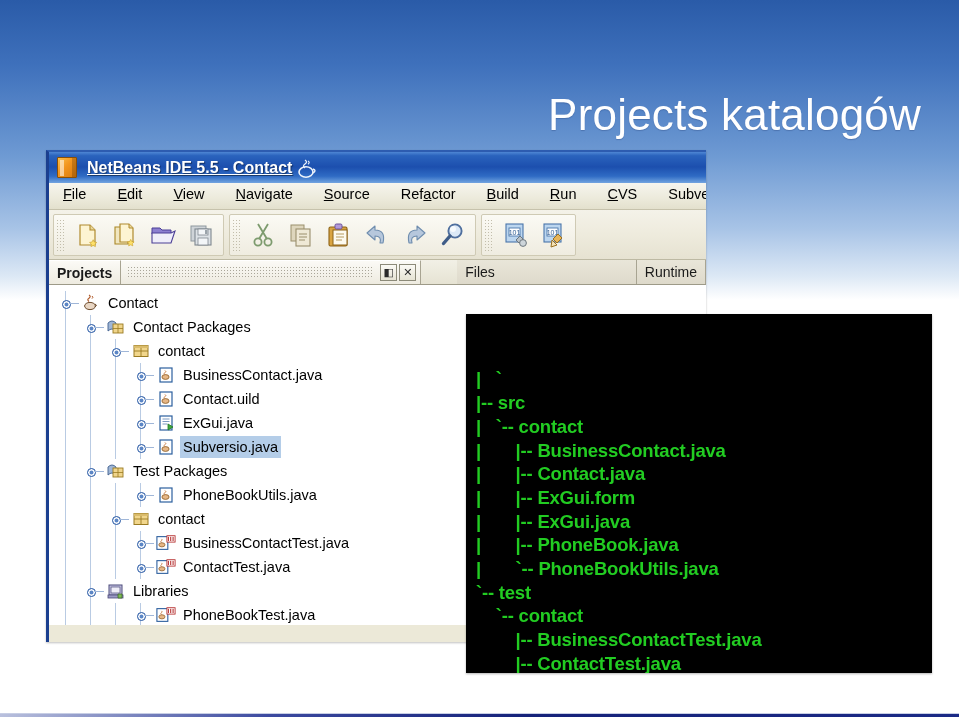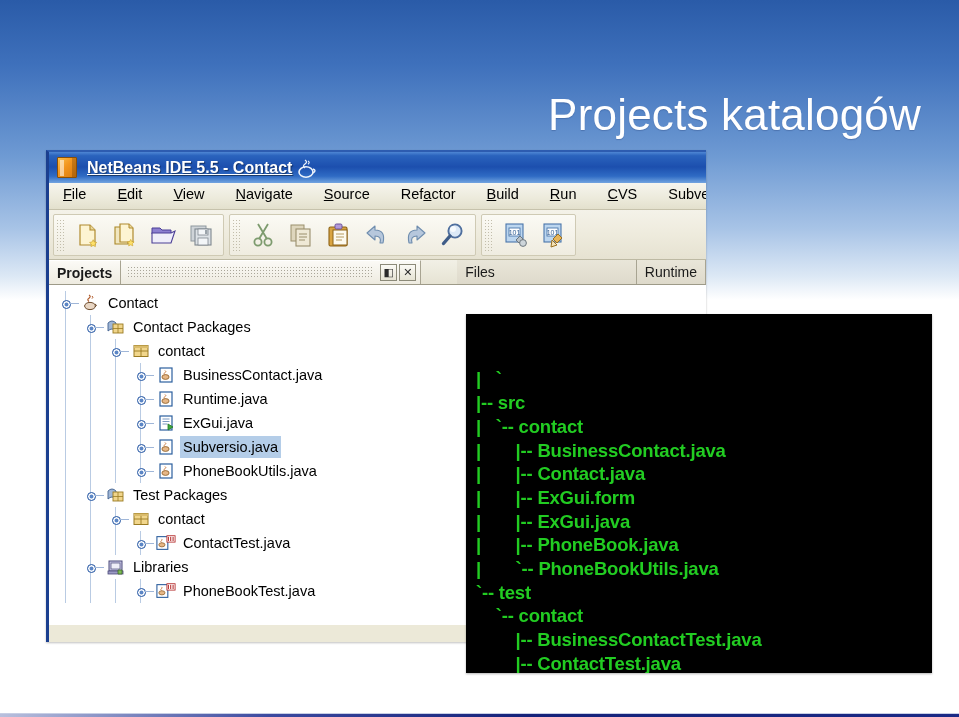--- a/index.html
+++ b/index.html
@@ -481,21 +481,21 @@
           <div class="vline" style="left: 91px;"></div>
           <div class="tree-indent" style="width: 87px;"></div>
           <div class="handle"></div>
           <span class="node-icon">
             <svg width="18" height="18" viewBox="0 0 18 18">
               <rect x="3" y="2" width="12" height="14" fill="#ffffff" stroke="#2c5f9e" stroke-width="1.2"></rect>
               <ellipse cx="8.5" cy="11" rx="3.6" ry="2.4" fill="#e6b787" stroke="#8a5a22" stroke-width=".8"></ellipse>
               <path d="M8 4.5 q1.6 1 0 2 q-1.6 1 0 2" fill="none" stroke="#c06a28" stroke-width=".9"></path>
             </svg>
           </span>
-          <span class="node-label">Runtime.java</span>
+          <span class="node-label">Contact.uild</span>
         </div>
         <div class="tree-row">
           <div class="vline" style="left: 16px;"></div>
           <div class="vline" style="left: 41px;"></div>
           <div class="vline" style="left: 66px;"></div>
           <div class="vline" style="left: 91px;"></div>
           <div class="tree-indent" style="width: 87px;"></div>
           <div class="handle"></div>
           <span class="node-icon">
             <svg width="18" height="18" viewBox="0 0 18 18">
@@ -518,61 +518,79 @@
               <rect x="3" y="2" width="12" height="14" fill="#ffffff" stroke="#2c5f9e" stroke-width="1.2"></rect>
               <ellipse cx="8.5" cy="11" rx="3.6" ry="2.4" fill="#e6b787" stroke="#8a5a22" stroke-width=".8"></ellipse>
               <path d="M8 4.5 q1.6 1 0 2 q-1.6 1 0 2" fill="none" stroke="#c06a28" stroke-width=".9"></path>
             </svg>
           </span>
           <span class="node-label selected">Subversio.java</span>
         </div>
         <div class="tree-row">
           <div class="vline" style="left: 16px;"></div>
           <div class="vline" style="left: 41px;"></div>
+          <div class="tree-indent" style="width: 37px;"></div>
+          <div class="handle"></div>
+          <span class="node-icon">
+            <svg width="18" height="18" viewBox="0 0 18 18">
+              <path d="M1 5 q4-4 8 0 v8 q-4-4-8 0z" fill="#9fb6d6" stroke="#41618f" stroke-width=".9"></path>
+              <rect x="6" y="6" width="10" height="9" fill="#f0d58c" stroke="#9a7b22" stroke-width=".9"></rect>
+              <path d="M11 6 v9 M6 10.5 h10" stroke="#9a7b22" stroke-width=".8"></path>
+            </svg>
+          </span>
+          <span class="node-label">Test Packages</span>
+        </div>
+        <div class="tree-row">
+          <div class="vline" style="left: 16px;"></div>
+          <div class="vline" style="left: 41px;"></div>
           <div class="vline" style="left: 66px;"></div>
           <div class="vline" style="left: 91px;"></div>
           <div class="tree-indent" style="width: 87px;"></div>
           <div class="handle"></div>
           <span class="node-icon">
             <svg width="18" height="18" viewBox="0 0 18 18">
               <rect x="3" y="2" width="12" height="14" fill="#ffffff" stroke="#2c5f9e" stroke-width="1.2"></rect>
               <ellipse cx="8.5" cy="11" rx="3.6" ry="2.4" fill="#e6b787" stroke="#8a5a22" stroke-width=".8"></ellipse>
               <path d="M8 4.5 q1.6 1 0 2 q-1.6 1 0 2" fill="none" stroke="#c06a28" stroke-width=".9"></path>
             </svg>
           </span>
           <span class="node-label">PhoneBookUtils.java</span>
         </div>
         <div class="tree-row">
           <div class="vline" style="left: 16px;"></div>
           <div class="vline" style="left: 41px;"></div>
-          <div class="tree-indent" style="width: 37px;"></div>
-          <div class="handle"></div>
-          <span class="node-icon">
-            <svg width="18" height="18" viewBox="0 0 18 18">
-              <path d="M1 5 q4-4 8 0 v8 q-4-4-8 0z" fill="#9fb6d6" stroke="#41618f" stroke-width=".9"></path>
-              <rect x="6" y="6" width="10" height="9" fill="#f0d58c" stroke="#9a7b22" stroke-width=".9"></rect>
-              <path d="M11 6 v9 M6 10.5 h10" stroke="#9a7b22" stroke-width=".8"></path>
-            </svg>
-          </span>
-          <span class="node-label">Test Packages</span>
-        </div>
-        <div class="tree-row">
-          <div class="vline" style="left: 16px;"></div>
-          <div class="vline" style="left: 41px;"></div>
           <div class="vline" style="left: 66px;"></div>
           <div class="tree-indent" style="width: 62px;"></div>
           <div class="handle"></div>
           <span class="node-icon">
             <svg width="18" height="18" viewBox="0 0 18 18">
               <rect x="2" y="3.5" width="14" height="11" fill="#f1d68c" stroke="#9a7b22" stroke-width="1"></rect>
               <path d="M9 3.5 v11 M2 9 h14" stroke="#9a7b22" stroke-width=".9"></path>
               <rect x="2" y="3.5" width="14" height="2.4" fill="#d9bb6b" stroke="none"></rect>
             </svg>
           </span>
           <span class="node-label">contact</span>
+        </div>
+        <div class="tree-row">
+          <div class="vline" style="left: 16px;"></div>
+          <div class="vline" style="left: 41px;"></div>
+          <div class="vline" style="left: 66px;"></div>
+          <div class="vline" style="left: 91px;"></div>
+          <div class="tree-indent" style="width: 87px;"></div>
+          <div class="handle"></div>
+          <span class="node-icon">
+            <svg width="22" height="18" viewBox="0 0 22 18">
+              <rect x="1" y="2" width="12" height="14" fill="#ffffff" stroke="#2c5f9e" stroke-width="1.2"></rect>
+              <ellipse cx="6.5" cy="11" rx="3.4" ry="2.3" fill="#e6b787" stroke="#8a5a22" stroke-width=".8"></ellipse>
+              <path d="M6 4.5 q1.5 1 0 2 q-1.5 1 0 2" fill="none" stroke="#c06a28" stroke-width=".9"></path>
+              <rect x="12" y="1" width="9" height="7" fill="#ffffff" stroke="#b02020" stroke-width=".9"></rect>
+              <path d="M13.6 2.2 v4.6 M16.2 2.2 v4.6 M18.8 2.2 v4.6" stroke="#b02020" stroke-width="1.1"></path>
+            </svg>
+          </span>
+          <span class="node-label">BusinessContactTest.java</span>
         </div>
         <div class="tree-row">
           <div class="vline" style="left: 16px;"></div>
           <div class="vline" style="left: 41px;"></div>
           <div class="vline" style="left: 66px;"></div>
           <div class="vline" style="left: 91px;"></div>
           <div class="tree-indent" style="width: 87px;"></div>
           <div class="handle"></div>
           <span class="node-icon">
             <svg width="22" height="18" viewBox="0 0 22 18">

